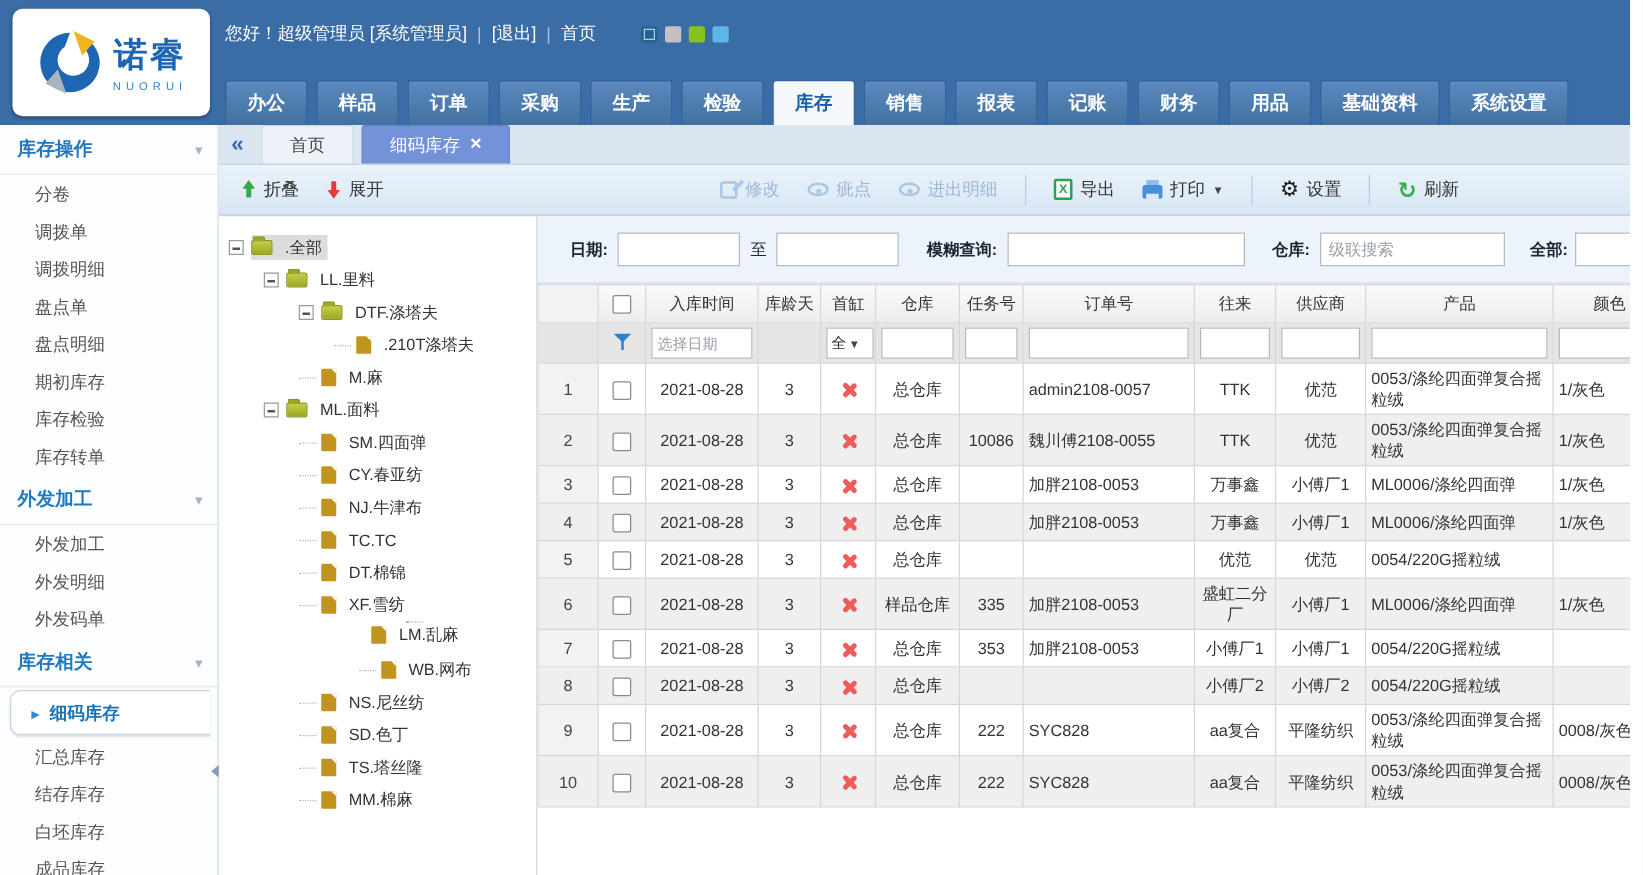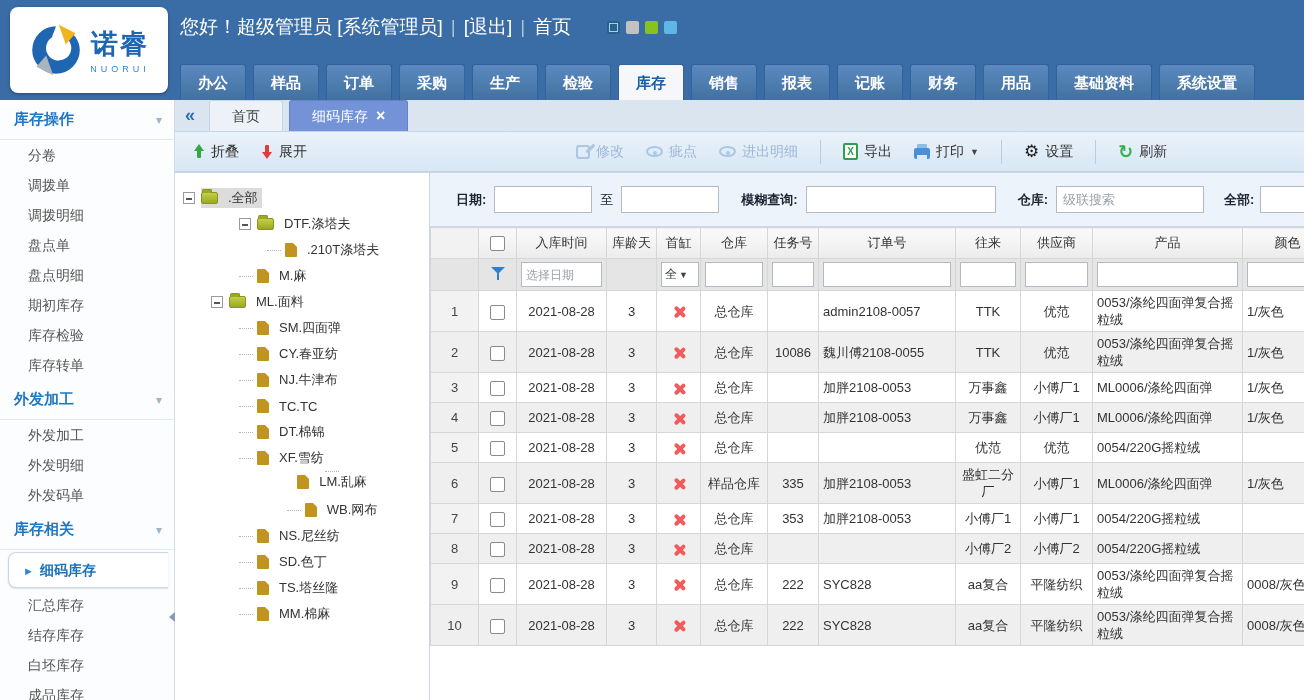--- a/index.html
+++ b/index.html
@@ -8,21 +8,21 @@
 
   
   .topbar { position:relative; width:100%; height:100px; background:#3a6ca6; }
   .logo-box { position:absolute; left:10px; top:7px; width:158px; height:86px; background:#fff;
               border-radius:8px; box-shadow:0 1px 3px rgba(0,0,0,.35); display:flex; align-items:center; justify-content:center; gap:6px; }
   .logo-swirl { width:56px; height:56px; }
   .logo-text { display:flex; flex-direction:column; align-items:center; }
   .logo-brand { font-size:27px; font-weight:bold; color:#1e66b2; letter-spacing:2px; }
   .logo-sub { font-size:9px; color:#2f86d2; letter-spacing:4px; margin-top:2px; }
   .topbar-right { position:absolute; left:180px; top:0; right:0; height:100%; }
-  .greet-row { display:flex; align-items:center; height:40px; padding-top:14px; color:#fff; font-size:19px; gap:8px; }
+  .greet-row { display:flex; align-items:center; height:40px; padding-top:14px; color:#fff; font-size:14px; gap:8px; }
   .greet-sep { color:#a9c3de; }
   .greet-link { color:#fff; cursor:pointer; }
   .theme-swatches { display:flex; gap:6px; margin-left:28px; }
   .swatch { width:13px; height:13px; border-radius:2px; }
   .swatch.sel { outline:1px solid #9fd3e8; outline-offset:-3px; }
   .nav-tabs { position:absolute; bottom:0; left:0; display:flex; gap:7px; align-items:flex-end; }
   .navtab { height:36px; line-height:36px; padding:0 17px; color:#fff; font-size:15px; font-weight:bold;
             background:linear-gradient(#5b89c0,#41719f); border:1px solid #33619c; border-bottom:none;
             border-radius:3px 3px 0 0; cursor:pointer; white-space:nowrap; }
   .navtab.active { background:#f5f7fa; color:#1c5fa8; }
@@ -264,20 +264,27 @@
 
       <div class="workarea">
         <div class="treepanel" id="tree">
             <div class="tnode selected" style="padding-left: 8px;">
               <span class="expbox"></span>
               <span class="tsel">
                 <span class="folder-ic"></span>
                 <span class="tlabel">.全部</span>
               </span>
             </div>
+            <div class="tnode" style="padding-left: 36px;">
+              <span class="expbox"></span>
+              <span class="tsel">
+                <span class="folder-ic"></span>
+                <span class="tlabel">LL.里料</span>
+              </span>
+            </div>
             <div class="tnode" style="padding-left: 64px;">
               <span class="expbox"></span>
               <span class="tsel">
                 <span class="folder-ic"></span>
                 <span class="tlabel">DTF.涤塔夫</span>
               </span>
             </div>
             <div class="tnode" style="padding-left: 92px;">
               <span class="stub"></span>
               <span class="tsel">

